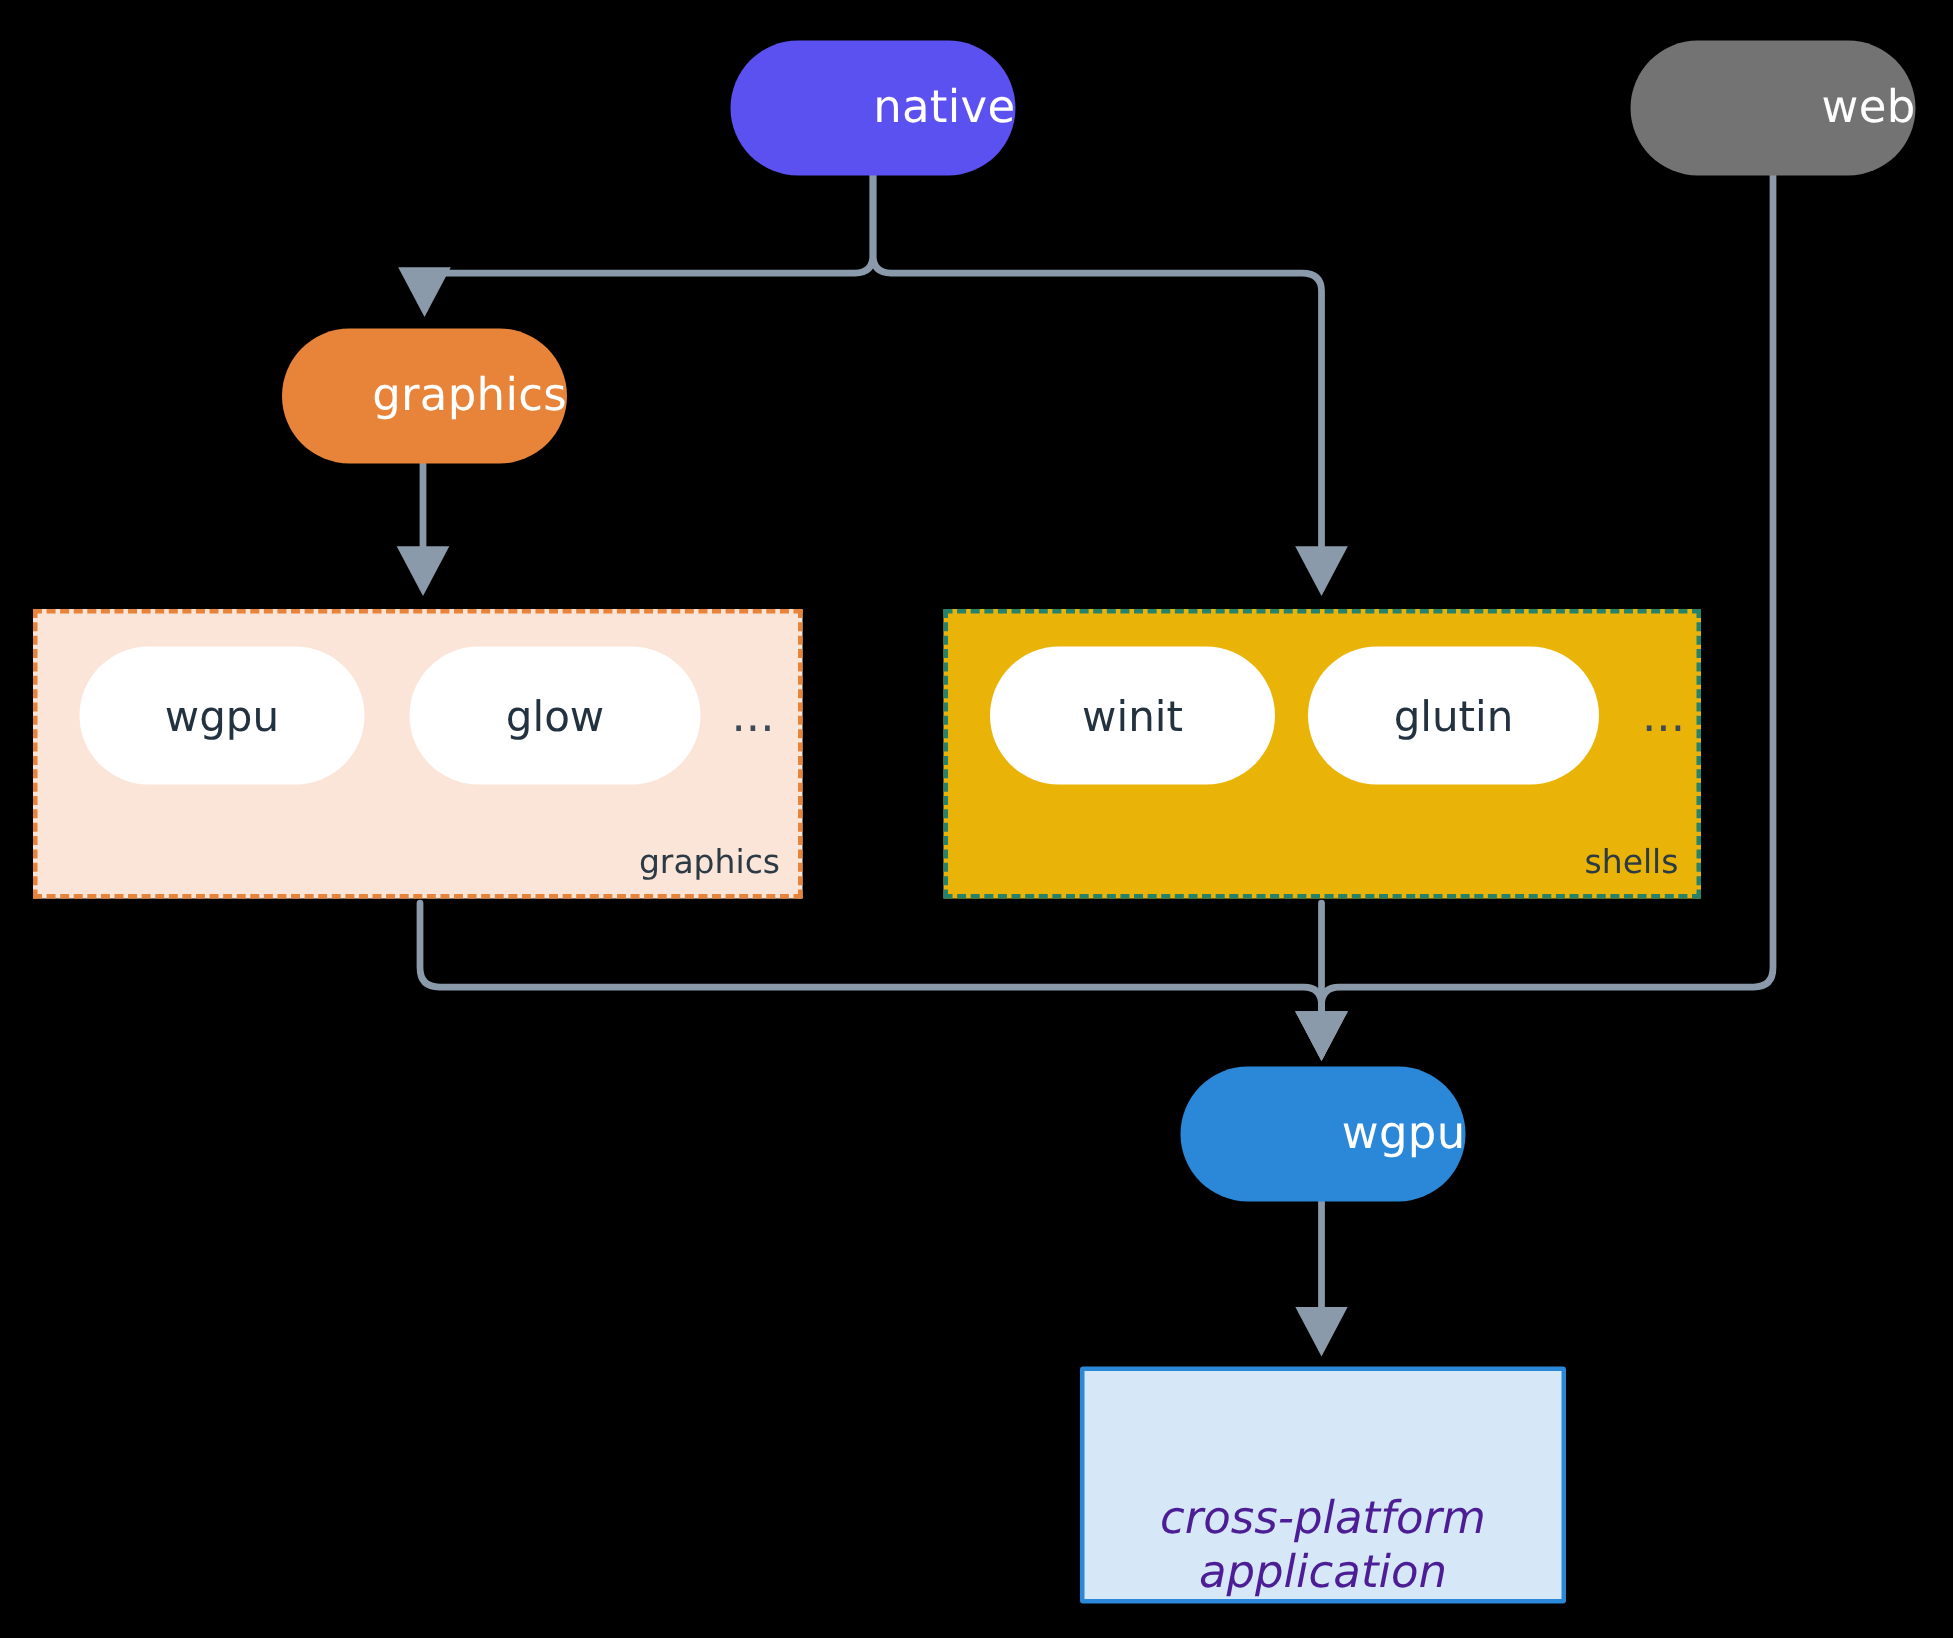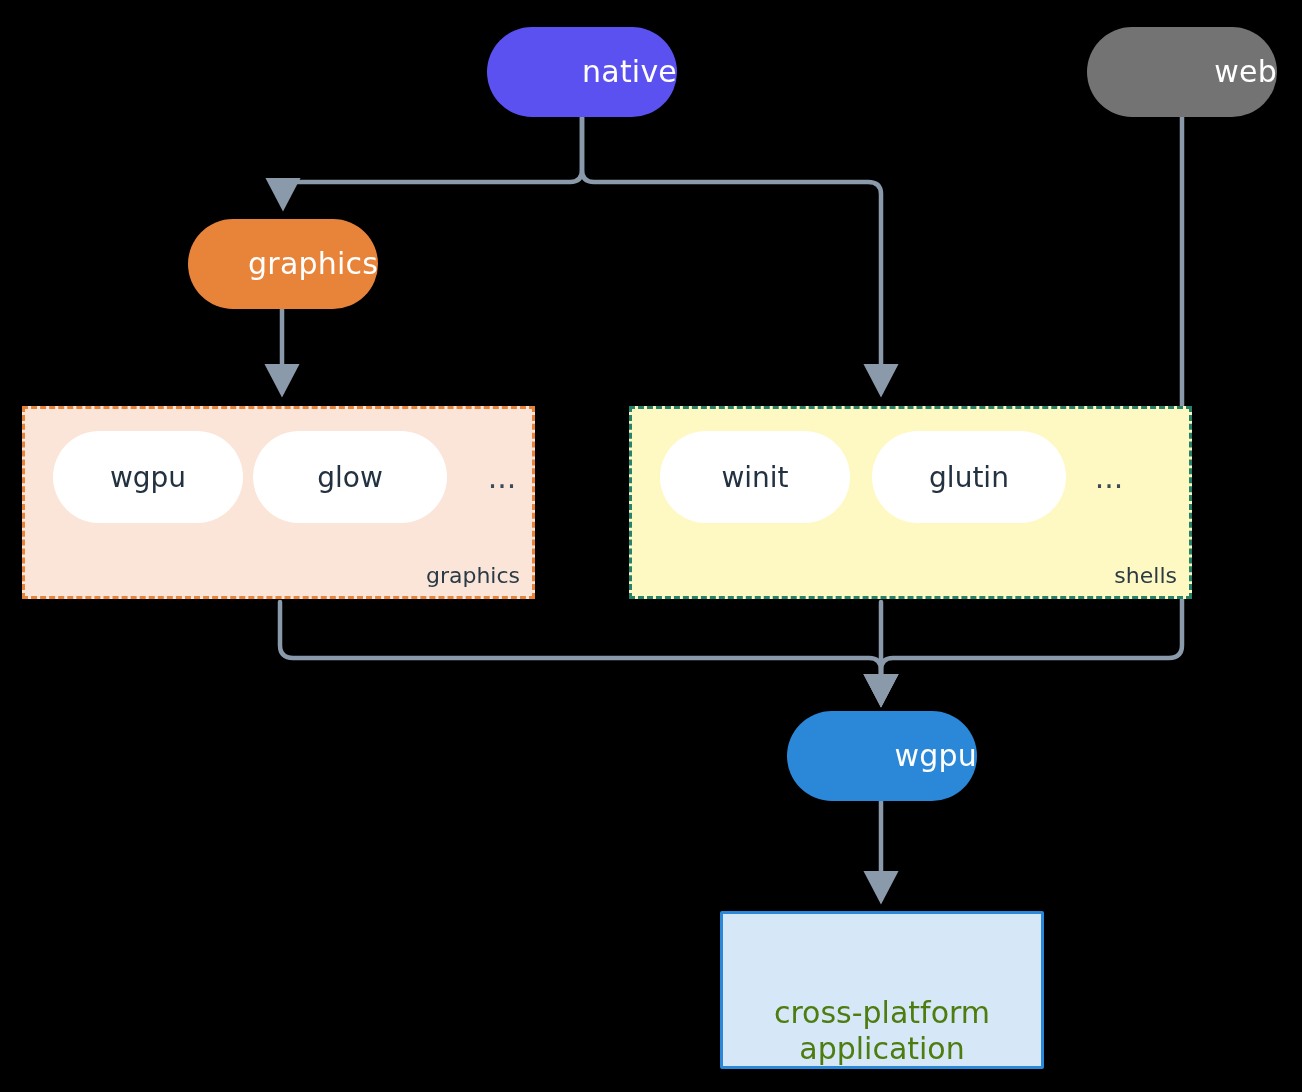--- a/index.html
+++ b/index.html
@@ -70,22 +70,22 @@
     box-sizing: border-box;
   }
   .cluster-renderers {
     left: 22px; top: 406px;
     width: 513px; height: 193px;
     background: #fae5d8;
     border: 3px dashed #e8843a;
   }
   .cluster-shells {
     left: 629px; top: 406px;
-    width: 563px; height: 193px;
-    background: #fef9c3;
+    width: 505px; height: 193px;
+    background: #eab308;
     border: 3px dashed #26836a;
   }
   .cluster-label {
     position: absolute;
     right: 12px;
     bottom: 8px;
     font-size: 22px;
     color: #2b3a45;
     white-space: nowrap;
   }
@@ -96,45 +96,46 @@
     display: flex;
     align-items: center;
     justify-content: center;
     background: #ffffff;
     border-radius: 999px;
     color: #233240;
     font-size: 28px;
     height: 92px;
   }
   .chip-wgpu  { left: 28px;  top: 22px;  width: 190px; }
-  .chip-glow  { left: 228px; top: 22px;  width: 194px; }
+  .chip-glow  { left: 248px; top: 22px;  width: 194px; }
   .chip-winit { left: 28px;  top: 22px;  width: 190px; }
   .chip-glutin{ left: 240px; top: 22px;  width: 194px; }
   .ellipsis {
     position: absolute;
     display: flex;
     align-items: center;
     justify-content: center;
     color: #3c4b58;
     font-size: 30px;
     height: 92px;
     top: 22px;
   }
   .ellipsis-renderers { left: 452px; width: 50px; }
   .ellipsis-shells    { left: 452px; width: 50px; }
   
   .rect-app {
     left: 720px; top: 911px;
     width: 324px; height: 158px;
     background: #d6e8f8;
     border: 3px solid #2b88d8;
-    color: #4d7c0f;
+    color: #4c1d95;
     font-size: 30px;
     flex-direction: column;
     border-radius: 2px;
+    font-style: italic;
   }
   .rect-app .line2 { display: block; }
 </style>
 </head>
 <body>
 
 <div id="diagram-root">
 
   <svg id="edge-layer" width="1302" height="1092" viewBox="0 0 1302 1092">
     <defs>

